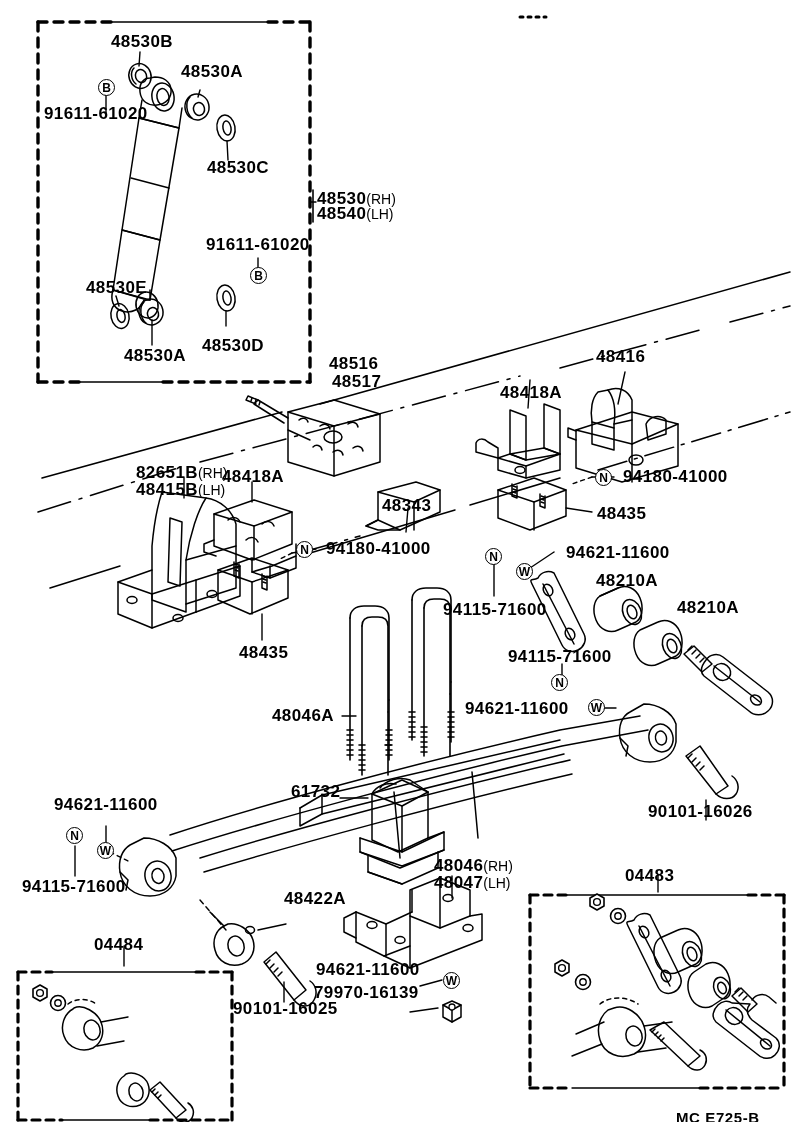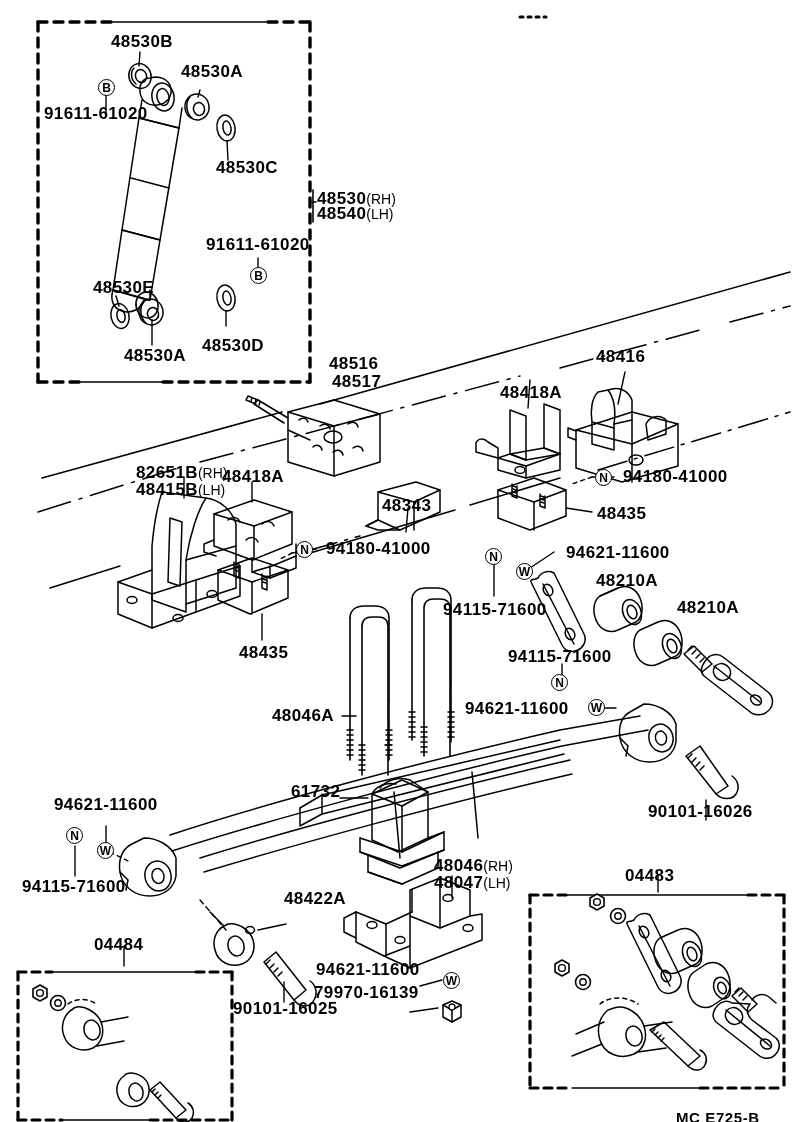--- a/index.html
+++ b/index.html
@@ -498,23 +498,23 @@
     <path d="M598,708 L616,708"></path>
     <path d="M75,846 L75,876"></path>
     <path d="M106,826 L106,842"></path>
     <path d="M110,852 L130,862" stroke-dasharray="4 4"></path>
   </g>
   </g>
 </svg>
 
 <div class="lbl" style="left:111px;top:33px">48530B</div>
 <div class="lbl" style="left:181px;top:63px">48530A</div>
-<div class="lbl" style="left:216px;top:159px">48530C</div>
+<div class="lbl" style="left:207px;top:159px">48530C</div>
 <div class="lbl" style="left:202px;top:337px">48530D</div>
-<div class="lbl" style="left:93px;top:279px">48530E</div>
+<div class="lbl" style="left:86px;top:279px">48530E</div>
 <div class="lbl" style="left:124px;top:347px">48530A</div>
 <div class="lbl" style="left:44px;top:105px">91611-61020</div>
 <div class="lbl" style="left:206px;top:236px">91611-61020</div>
 
 <div class="lbl" style="left:317px;top:190px"><span>48530</span><span class="sub">(RH)</span></div>
 <div class="lbl" style="left:317px;top:205px"><span>48540</span><span class="sub">(LH)</span></div>
 
 <div class="lbl" style="left:329px;top:355px">48516</div>
 <div class="lbl" style="left:332px;top:373px">48517</div>
 

